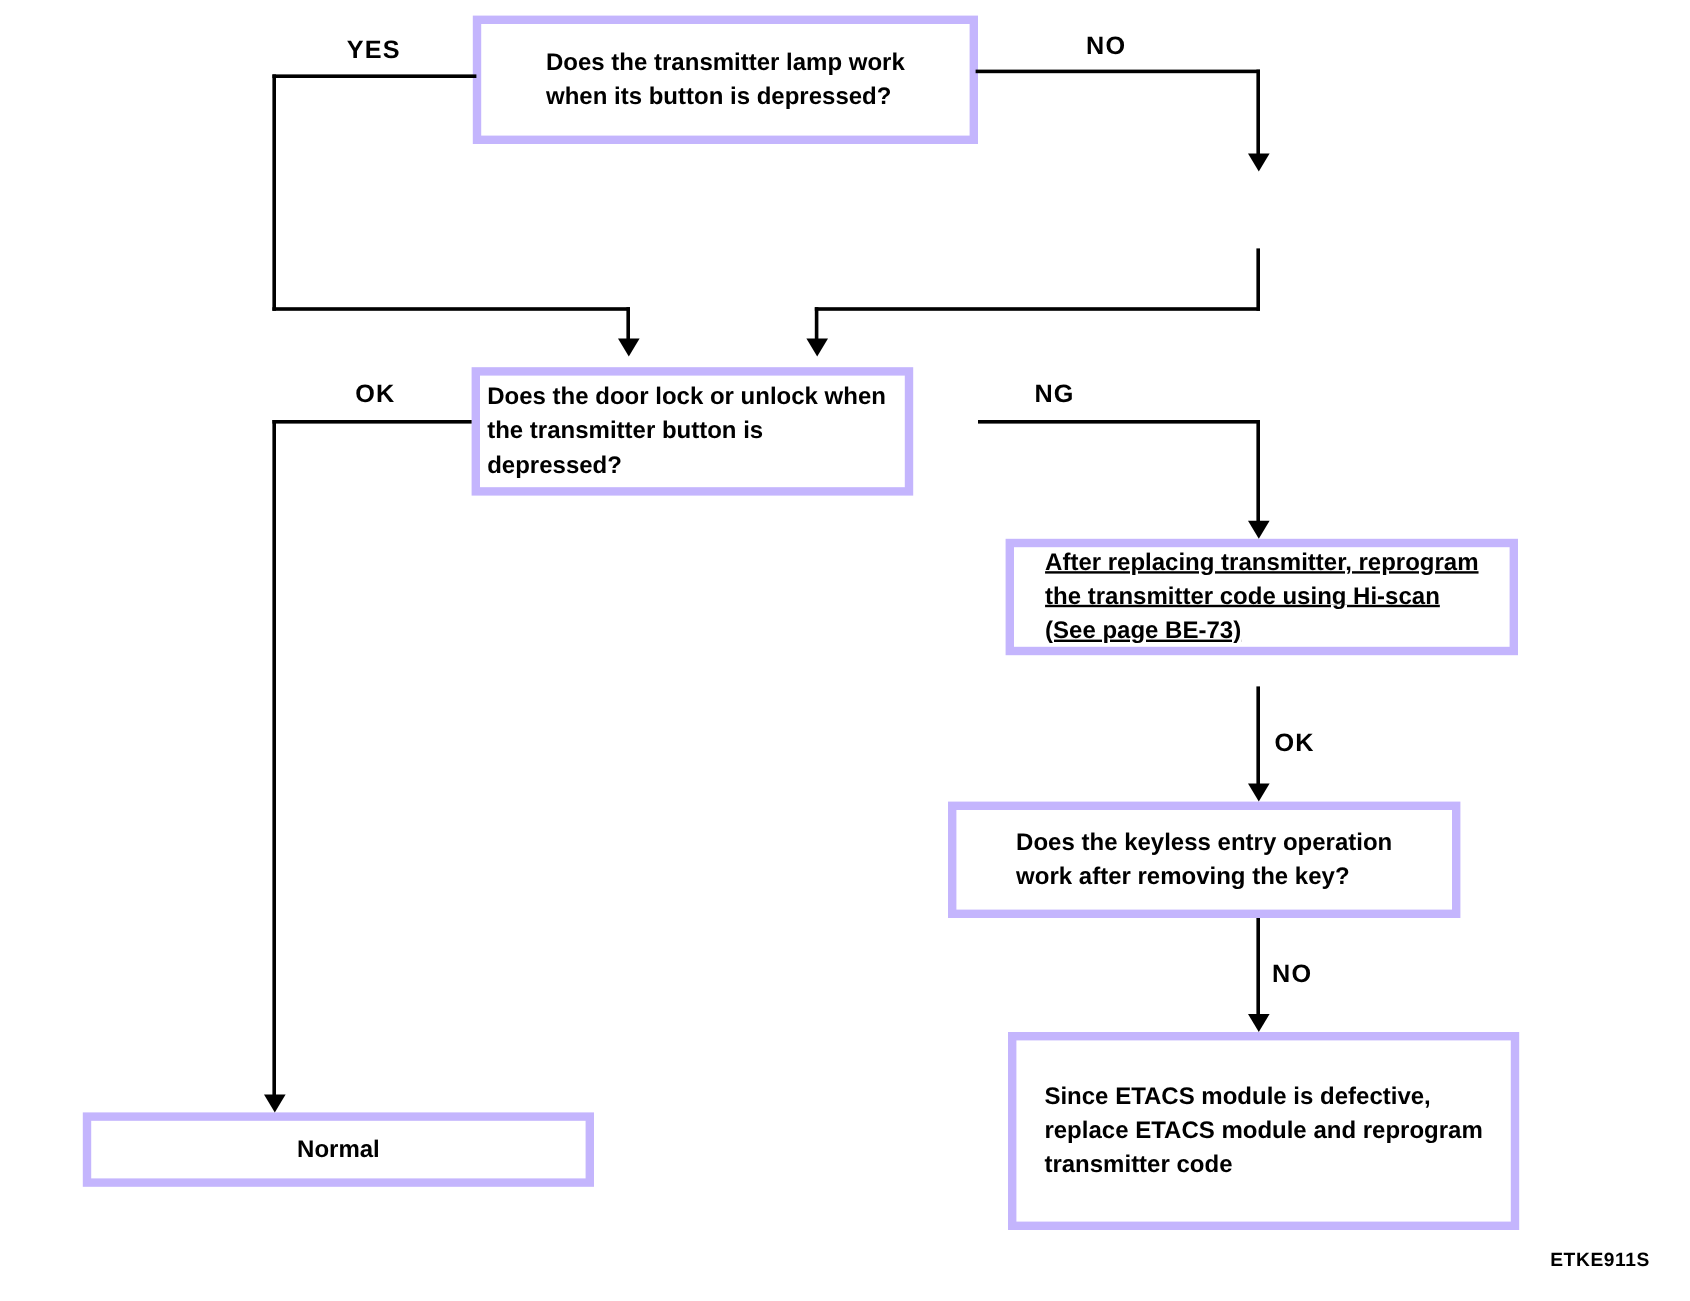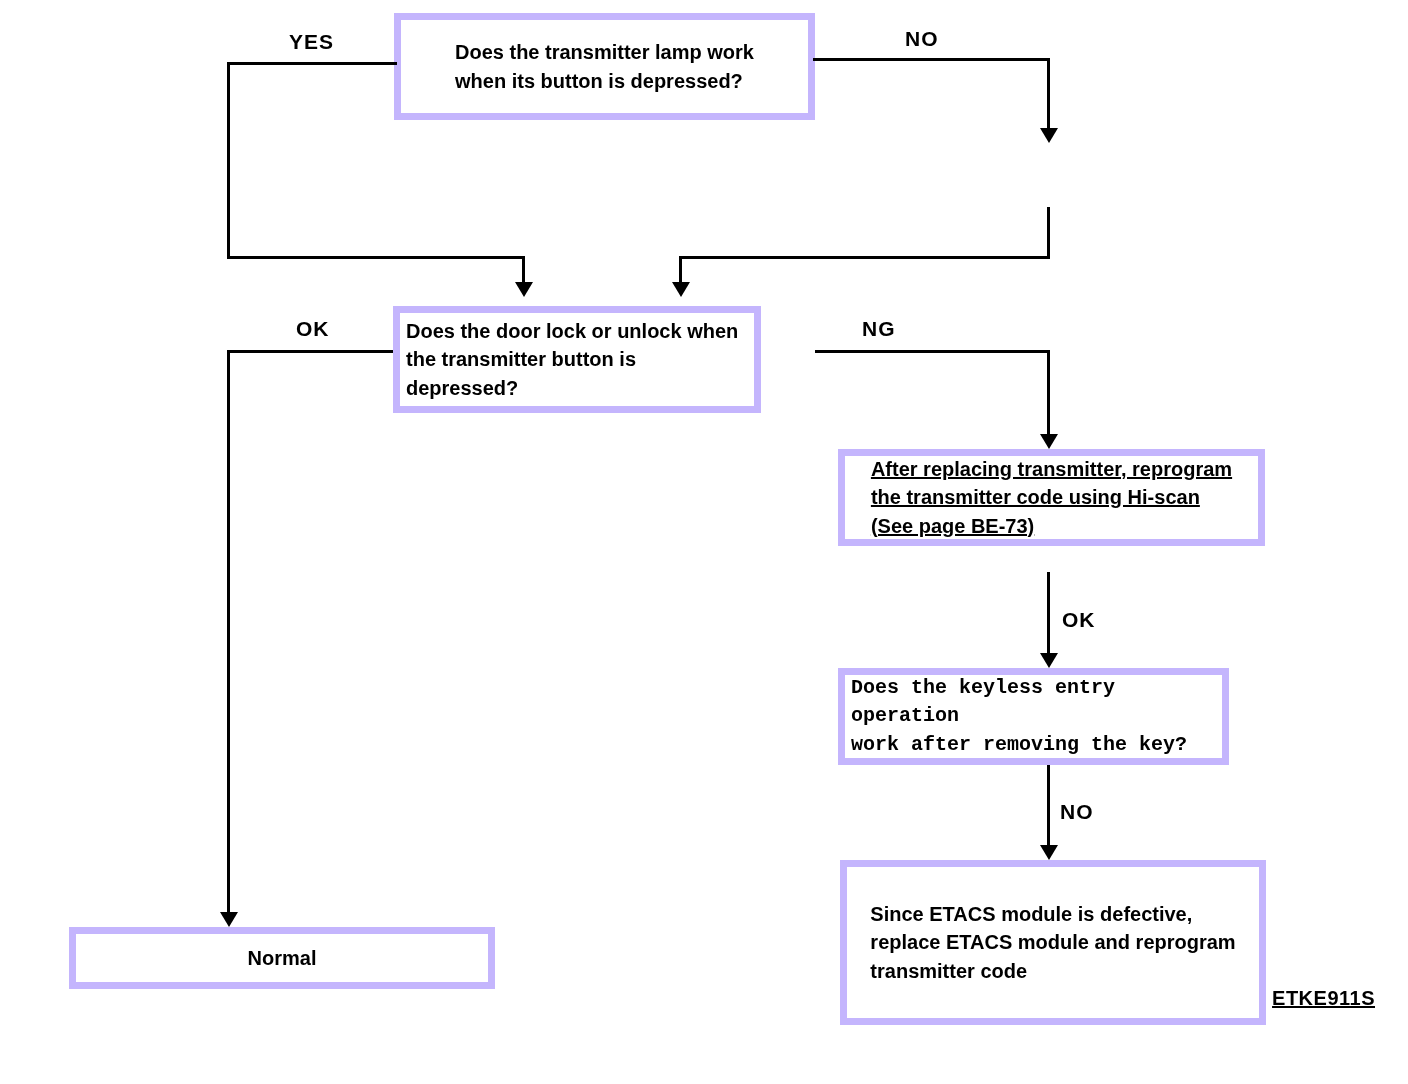--- a/index.html
+++ b/index.html
@@ -46,46 +46,45 @@
   .edge-label {
     position: absolute;
     font-weight: bold;
     font-size: 21px;
     letter-spacing: 1px;
     white-space: nowrap;
   }
   .footer-code {
     position: absolute;
     left: 1270px;
-    top: 987px;
+    top: 1042px;
     width: 105px;
     text-align: right;
     font-weight: bold;
-    font-size: 20px;
+    font-size: 16px;
     letter-spacing: 0.5px;
-    text-decoration: underline;
   }
 </style>
 </head>
 <body>
 
 <div class="canvas">
 
   <div class="node" style="left:394px; top:13px; width:421px; height:107px;">Does the transmitter lamp work
 when its button is depressed?</div>
 
 
   <div class="node" style="left:393px; top:296px; width:368px; height:107px;margin-top:10px;">Does the door lock or unlock when
 the transmitter button is depressed?</div>
 
   <div class="node" style="left:838px; top:449px; width:427px; height:97px;text-decoration:underline;">After replacing transmitter, reprogram
 the transmitter code using Hi-scan
 (See page BE-73)</div>
 
-  <div class="node" style="left:838px; top:668px; width:391px; height:97px;font-family:Liberation Mono, monospace;">Does the keyless entry operation
+  <div class="node" style="left:790px; top:668px; width:427px; height:97px;">Does the keyless entry operation
 work after removing the key?</div>
 
   <div class="node" style="left:840px; top:860px; width:426px; height:165px;">Since ETACS module is defective,
 replace ETACS module and reprogram
 transmitter code</div>
 
   <div class="node" style="left:25px; top:927px; width:426px; height:62px;margin-left:44px;">Normal</div>
 
   <div class="line" style="left:227px; top:62px; width:170px; height:3px;"></div>
   <div class="line" style="left:227px; top:62px; width:3px; height:197px;"></div>

